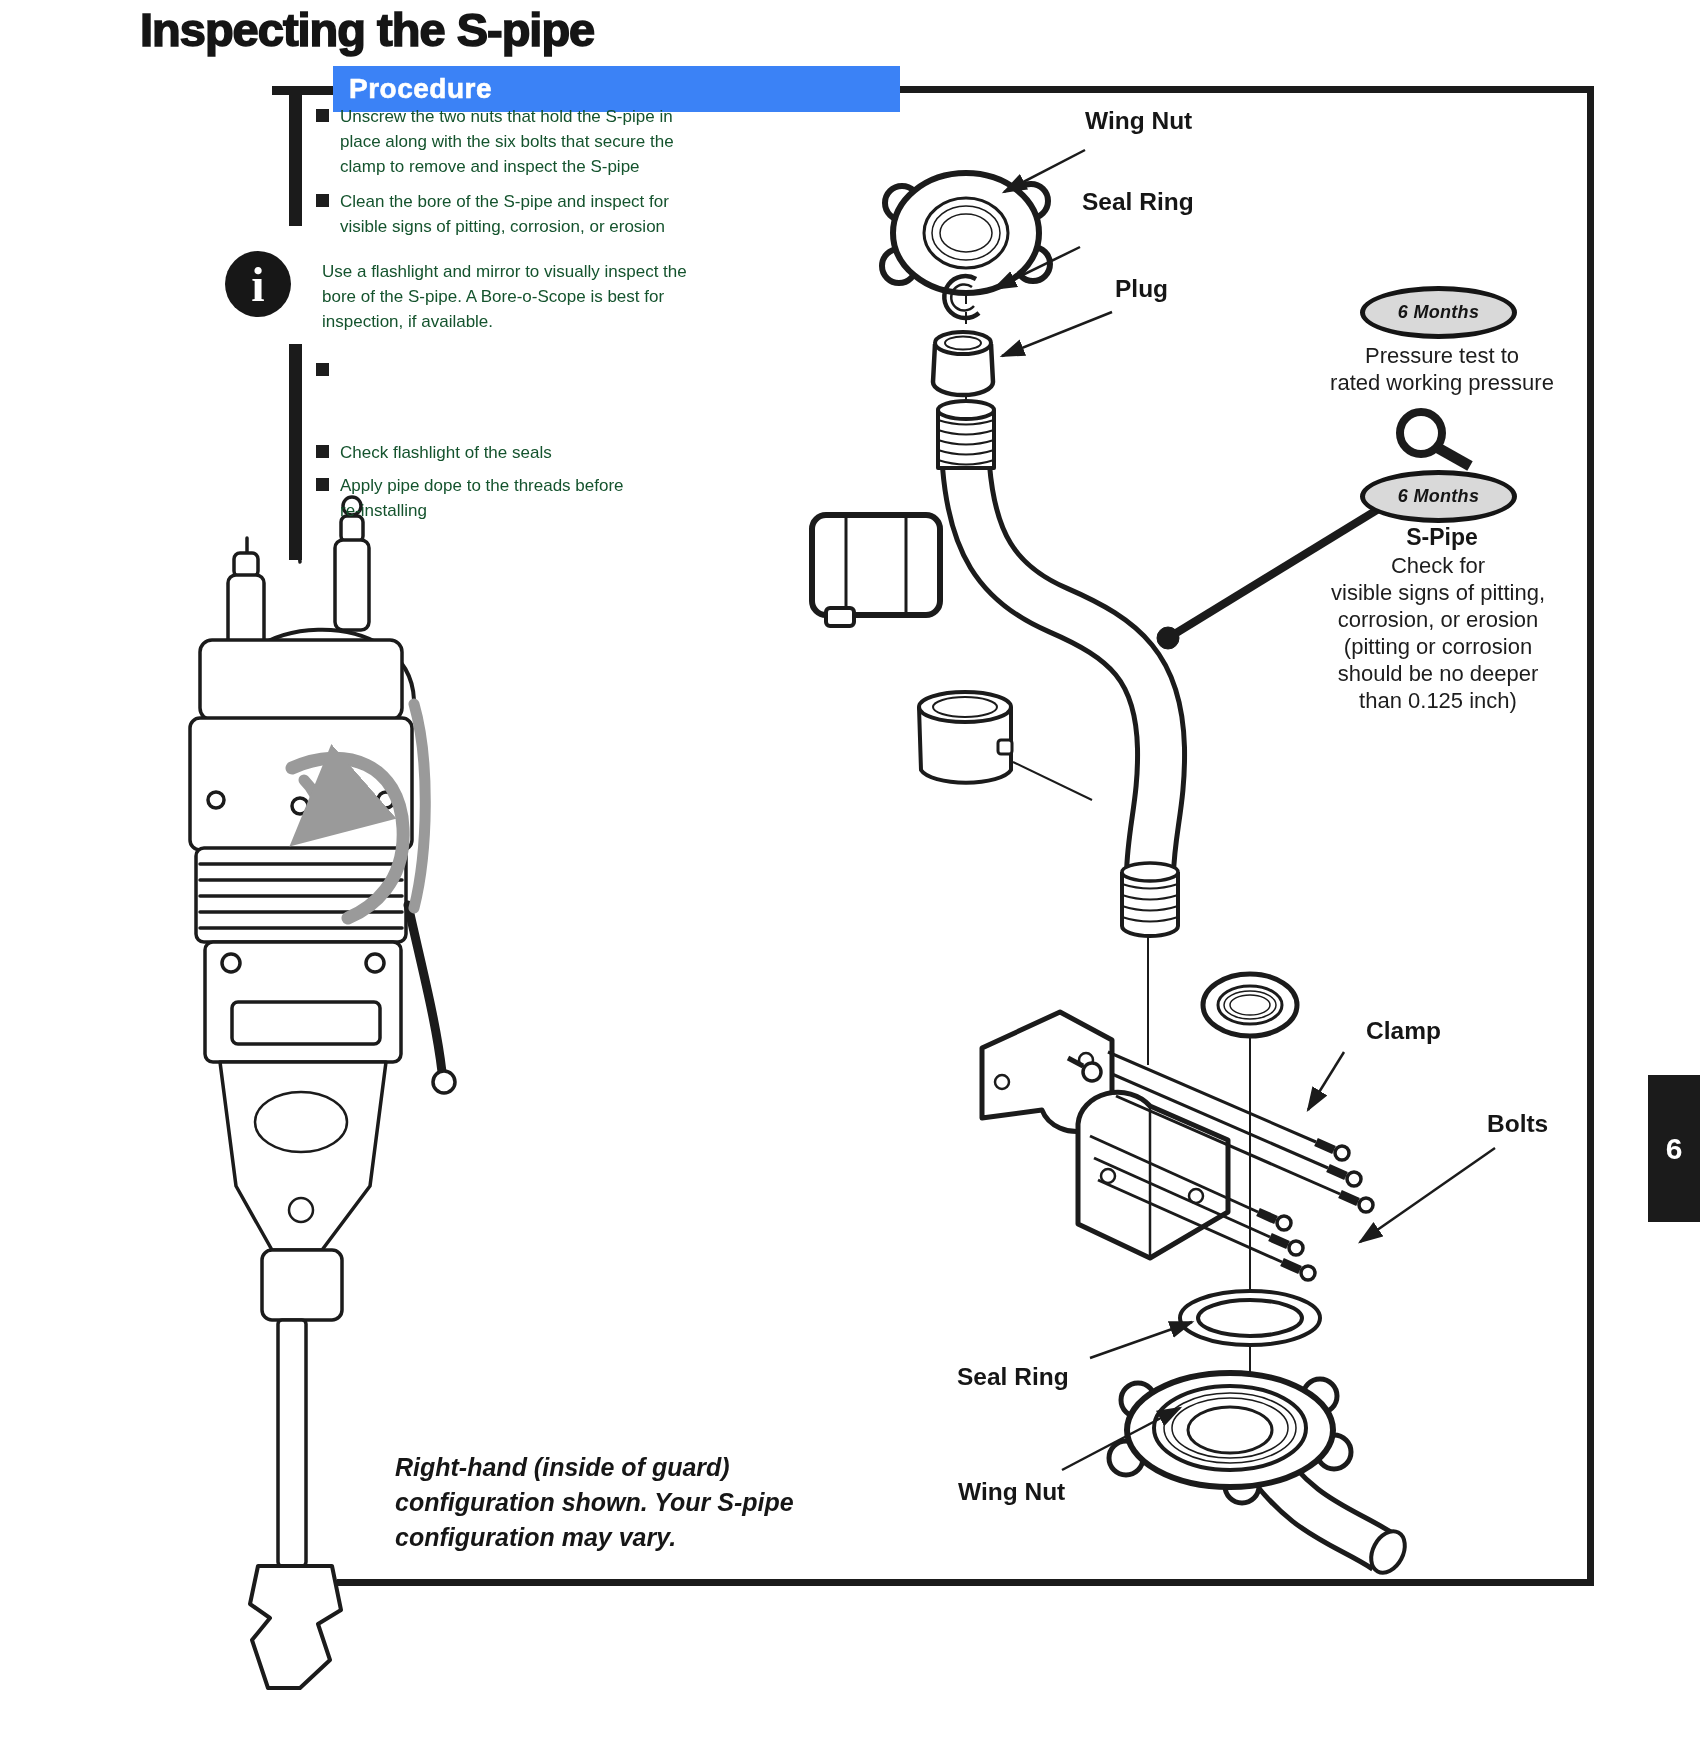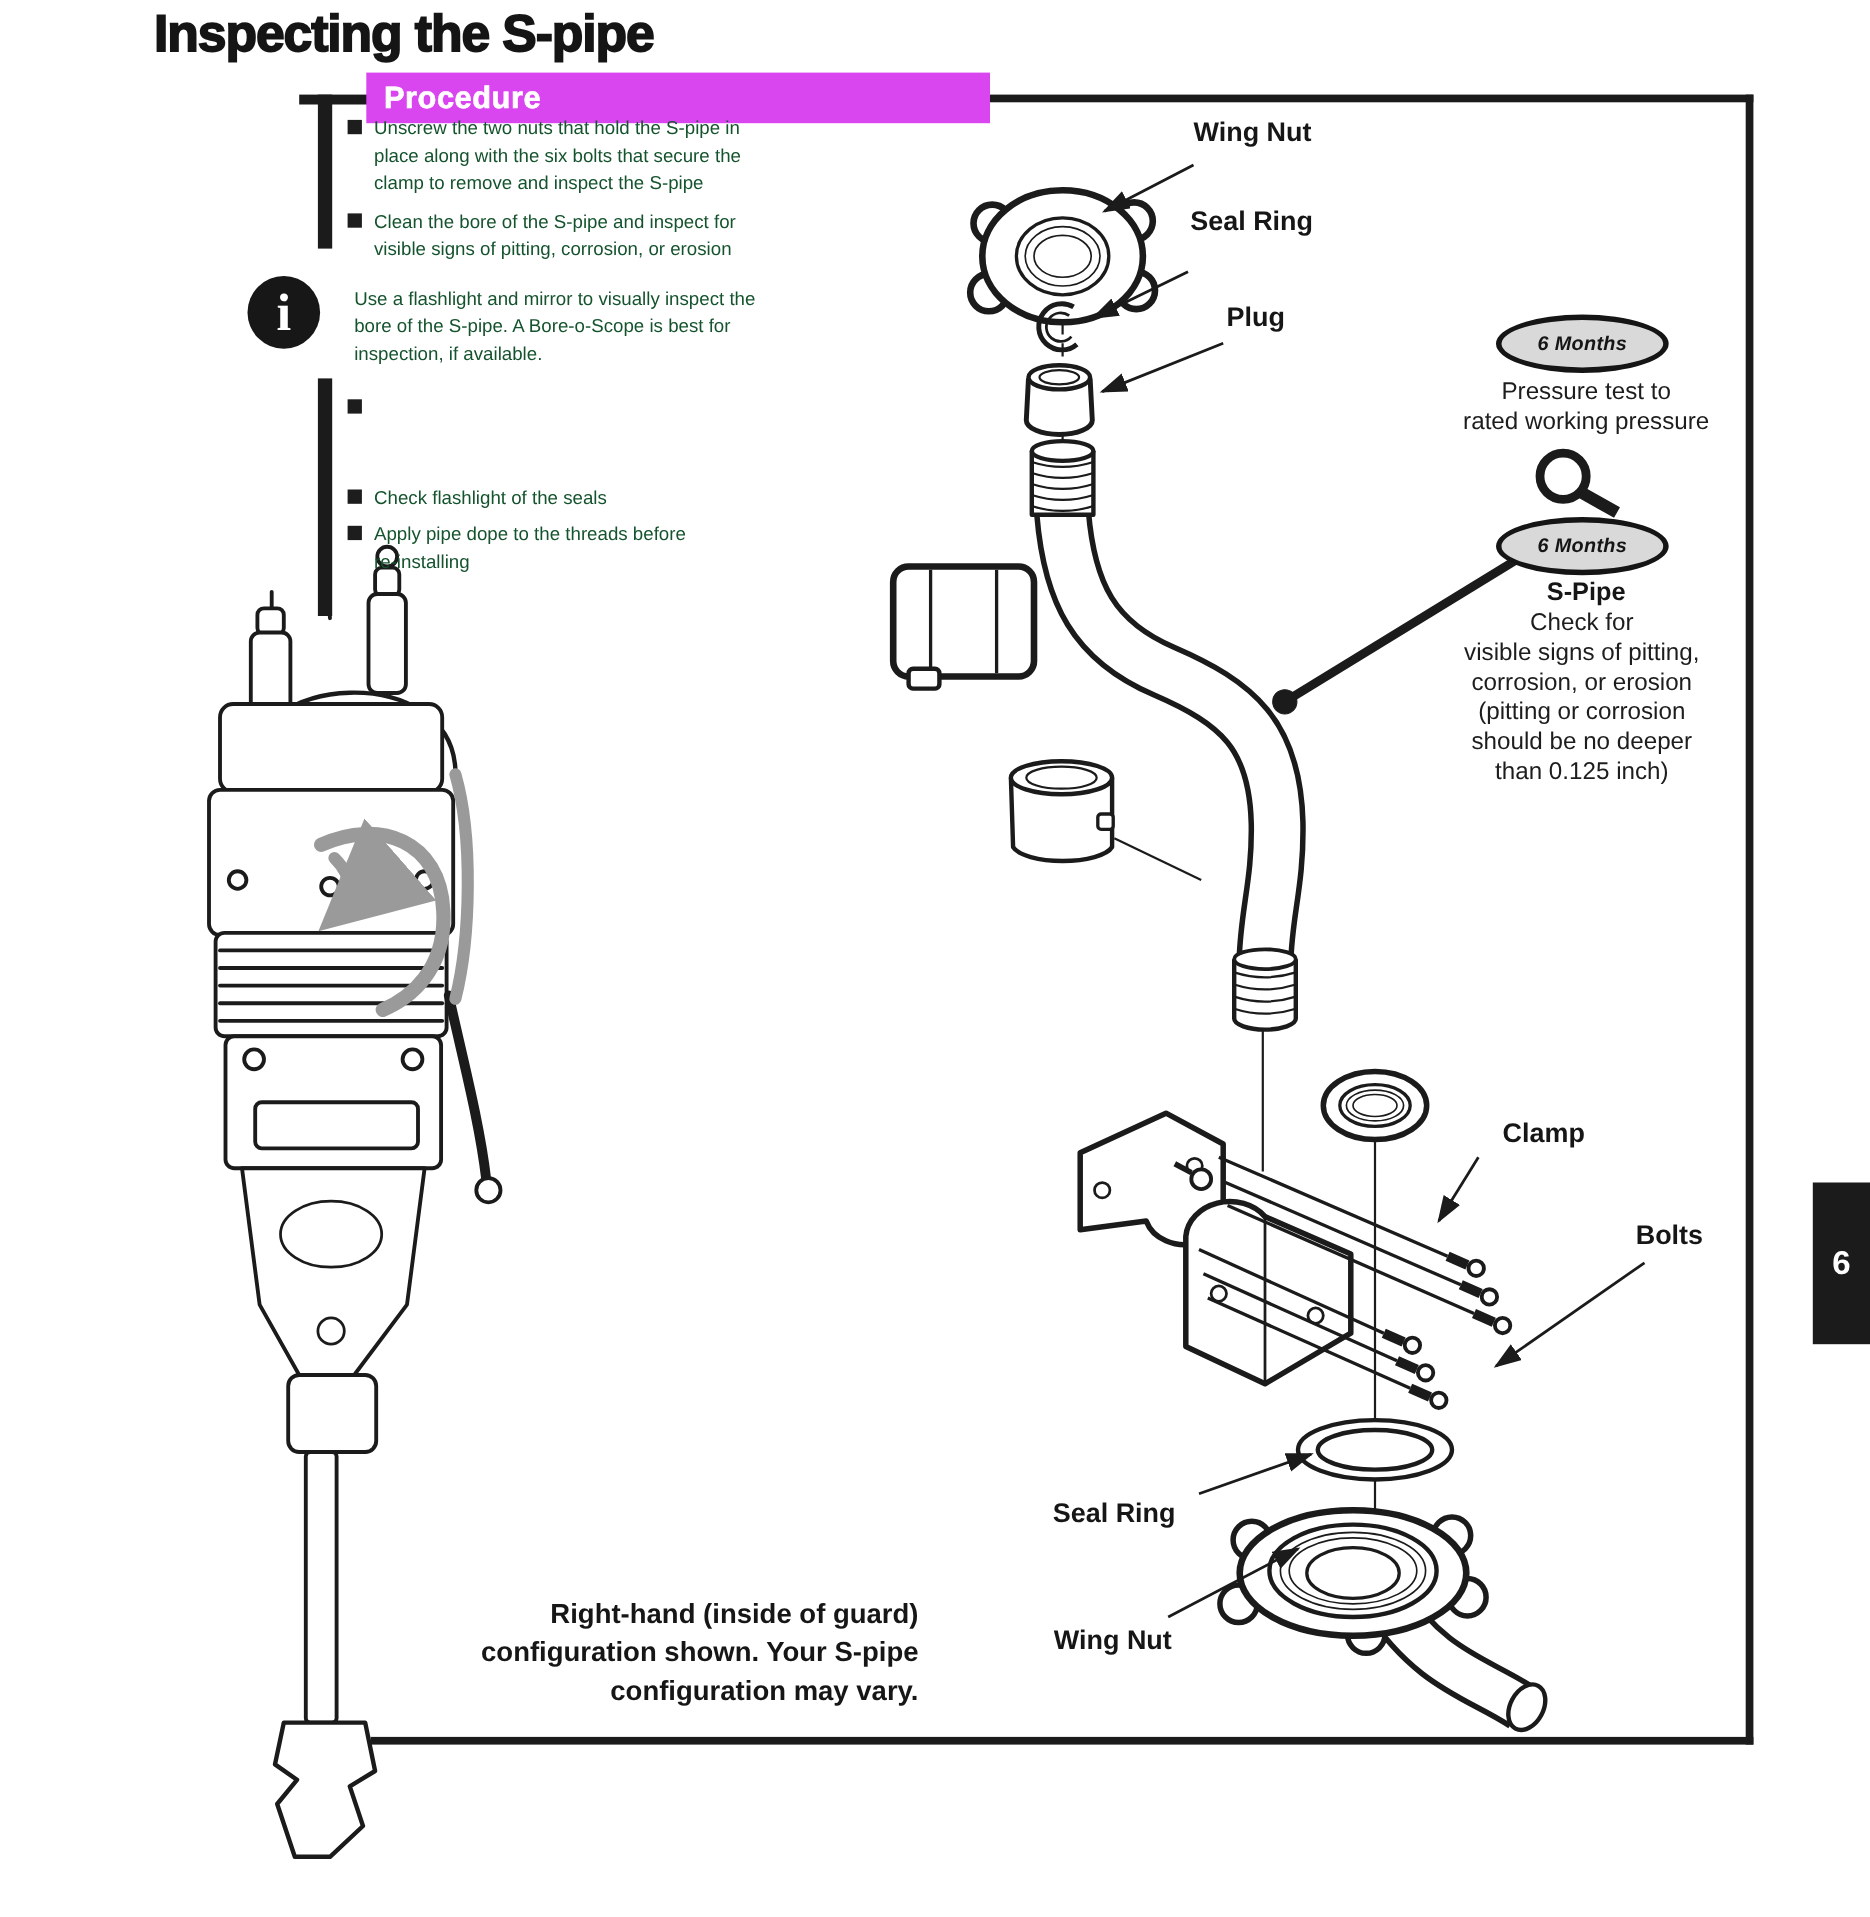--- a/index.html
+++ b/index.html
@@ -1,36 +1,36 @@
 <!DOCTYPE html>
 <html><head>
 <meta charset="utf-8">
 <style>
   html,body{margin:0;padding:0;background:#fff;}
   #page{position:relative;width:1700px;height:1743px;background:#ffffff;overflow:hidden;
         font-family:"Liberation Sans", sans-serif;color:#1d1d1d;}
   .abs{position:absolute;}
   .title{font-size:47px;font-weight:bold;letter-spacing:-1px;-webkit-text-stroke:1.6px #151515;color:#151515;}
-  .procbar{background:#d946ef;color:#ffffff;display:flex;align-items:center;padding-left:16px;
+  .procbar{background:#3b82f6;color:#ffffff;display:flex;align-items:center;padding-left:16px;
            font-size:28px;font-weight:bold;letter-spacing:0.5px;-webkit-text-stroke:0.6px #fff;}
   .body-text{font-size:17px;line-height:25px;white-space:pre-line;color:#14532d;}
   .bullet{display:flex;gap:11px;}
   .bullet .sq{width:13px;height:13px;background:#1d1d1d;margin-top:5px;flex:none;}
   .bar{background:#1b1b1b;}
   .info-circle{width:66px;height:66px;border-radius:50%;background:#171717;color:#fff;
                display:flex;align-items:center;justify-content:center;
                font-family:"Liberation Serif",serif;font-weight:bold;font-size:48px;}
   .part-label{font-size:24.5px;font-weight:bold;white-space:pre;color:#161616;}
   .badge{background:#d9d9d9;border:5px solid #151515;border-radius:50%;
          display:flex;align-items:center;justify-content:center;
          font-size:18px;font-weight:bold;font-style:italic;color:#151515;letter-spacing:0.3px;}
   .rcol{font-size:22px;line-height:27px;text-align:center;white-space:pre-line;color:#1d1d1d;}
   .rcol-title{font-size:23px;font-weight:bold;text-align:center;color:#161616;}
-  .caption{font-size:25px;line-height:35px;font-weight:bold;
-           text-align:right;white-space:pre-line;color:#161616;}
+  .caption{font-size:25px;line-height:35px;font-weight:bold;font-style:italic;
+           text-align:left;white-space:pre-line;color:#161616;}
   .page-tab{background:#1b1b1b;color:#fff;display:flex;align-items:center;justify-content:center;
             font-size:30px;font-weight:bold;}
   svg{display:block;}
 </style>
 </head>
 <body>
 
 <div id="page">
 
   <svg class="abs" style="left:0;top:0;" width="1700" height="1743" viewBox="0 0 1700 1743">

